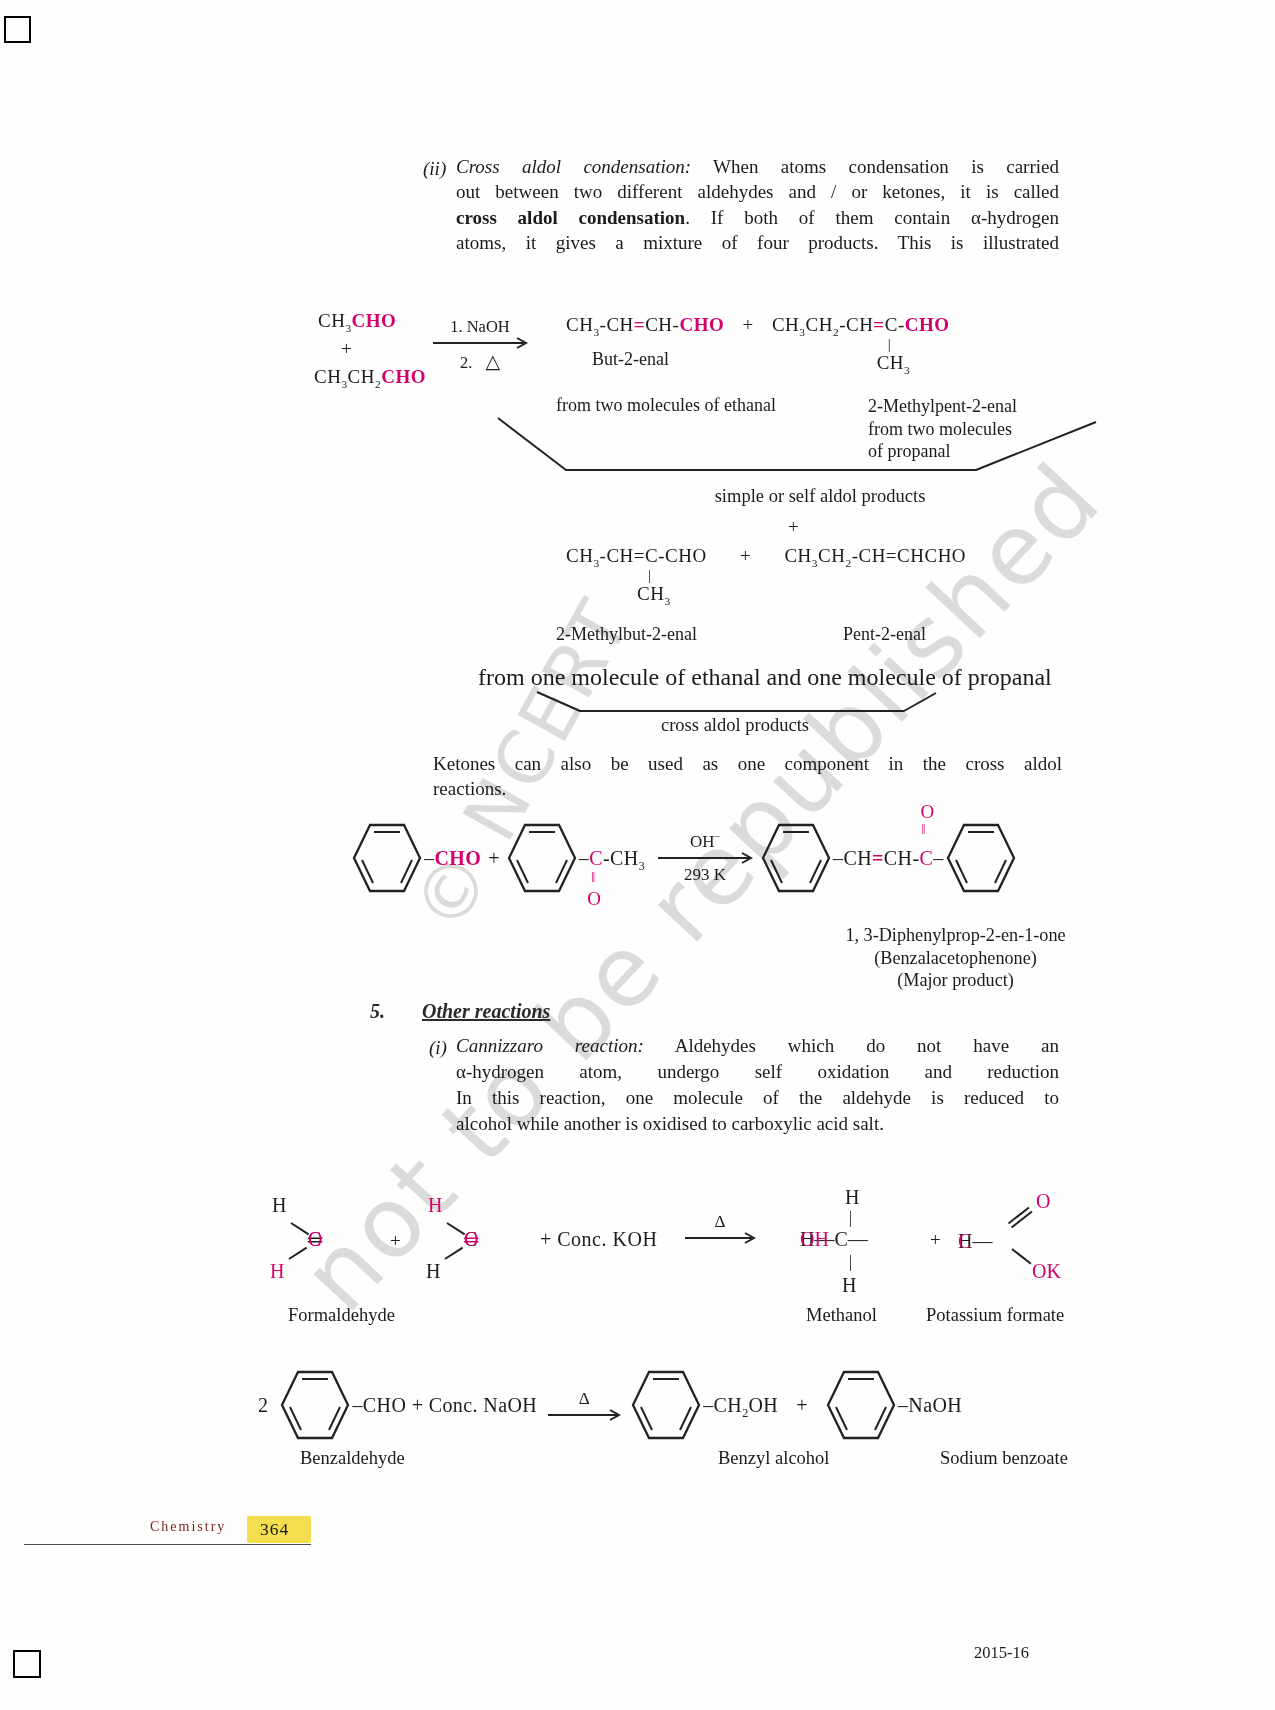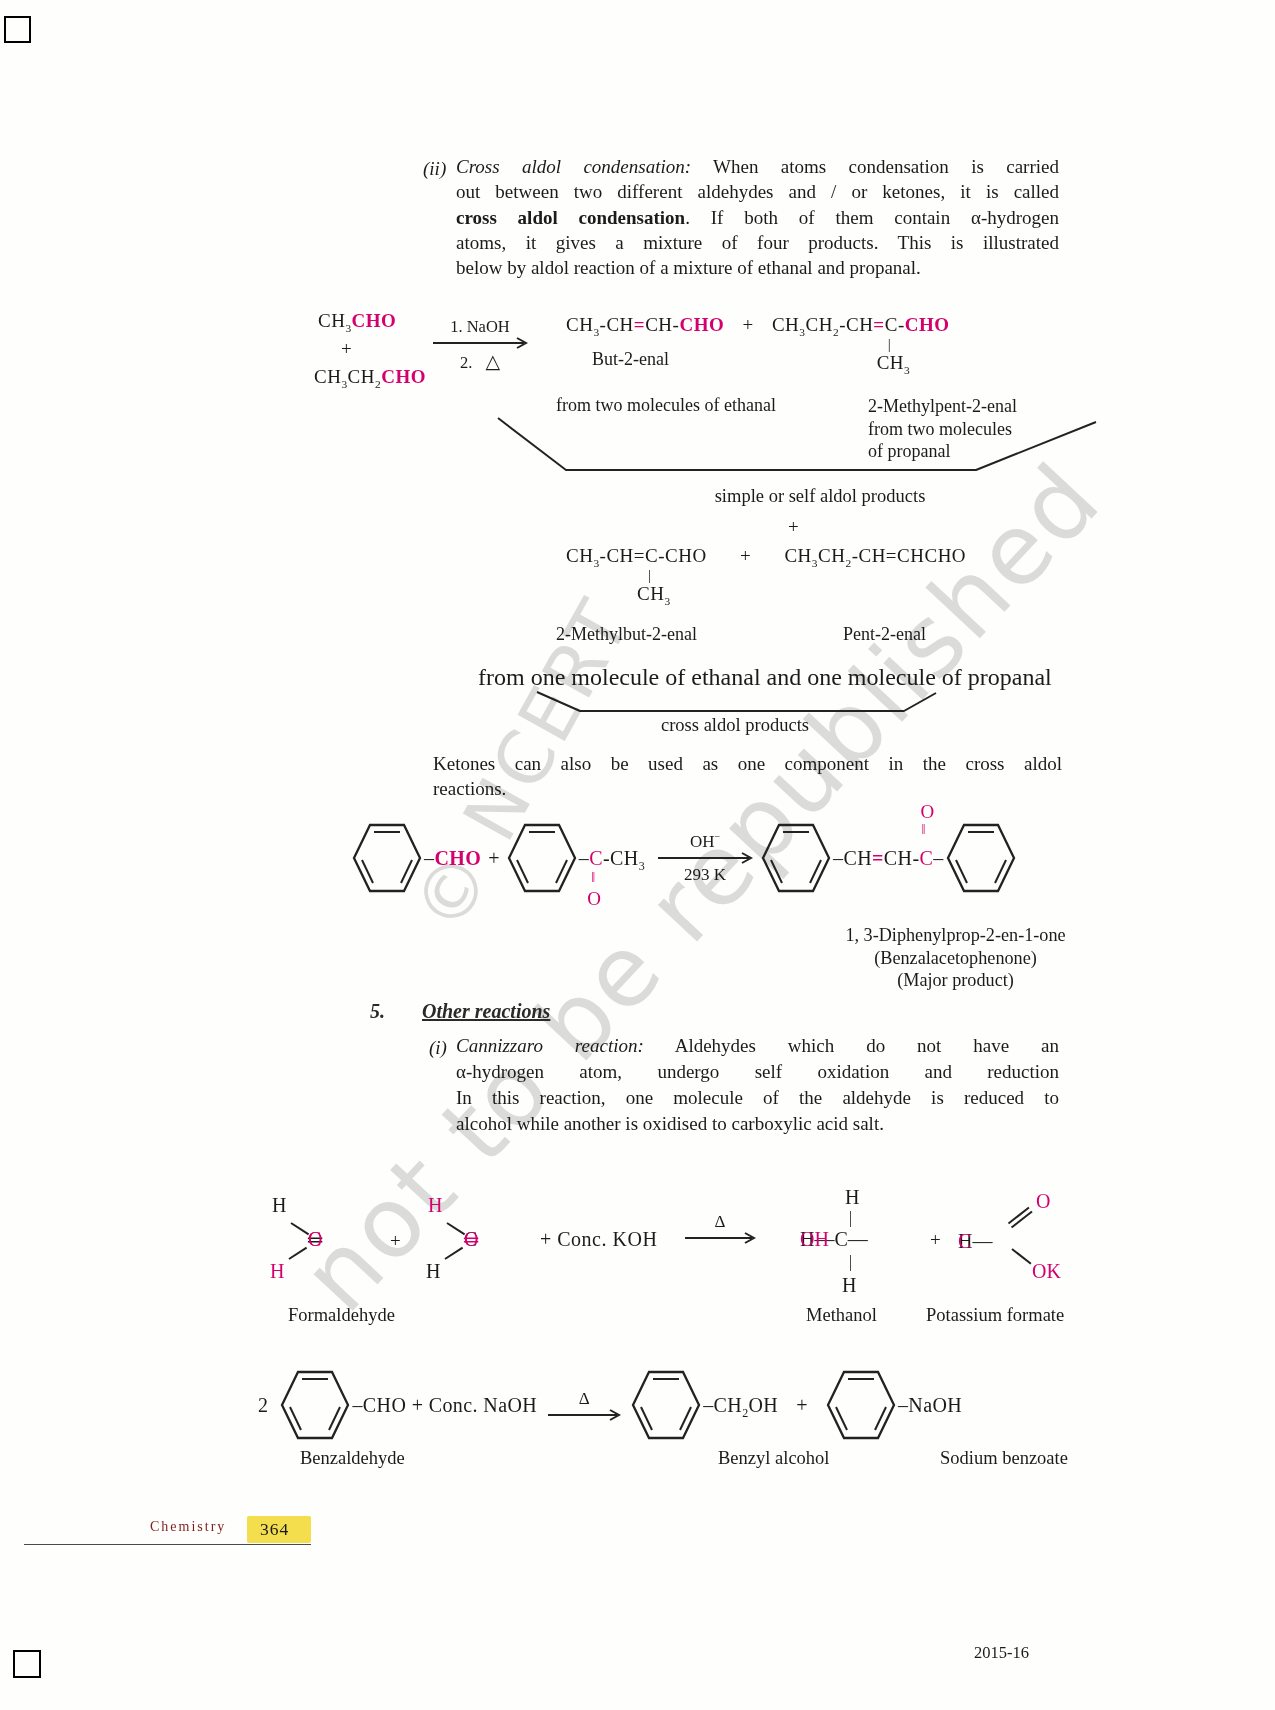--- a/index.html
+++ b/index.html
@@ -68,21 +68,20 @@
 
   <div class="wm wm1">© NCERT</div>
   <div class="wm wm2">not to be republished</div>
 
   <span class="abs z marker" style="left:423px;top:158px;">(ii)</span>
   <div class="abs z" style="left:456px;top:156px;width:603px;">
     <div class="jline"><span class="it">Cross aldol condensation:</span><span>  When atoms condensation is carried</span></div>
     <div class="jline"><span>out between two different aldehydes and / or ketones, it is called</span></div>
     <div class="jline"><span class="bd">cross aldol condensation</span><span>. If both of them contain α-hydrogen</span></div>
     <div class="jline"><span>atoms, it gives a mixture of four products. This is illustrated</span></div>
-    <div class="jline last"><span>below by aldol reaction of a mixture of ethanal and propanal.</span></div>
   </div>
 
   <span class="abs z fm" style="left:318px;top:310px;"><span>CH</span><sub>3</sub><span class="mg bd">CHO</span></span>
   <span class="abs z fm" style="left:341px;top:338px;">+</span>
   <span class="abs z fm" style="left:314px;top:366px;"><span>CH</span><sub>3</sub><span>CH</span><sub>2</sub><span class="mg bd">CHO</span></span>
 
   <div class="ab z" style="left:432px;top:317px;width:96px;">
     <div class="cond">1. NaOH</div>
     <svg width="96" height="12" viewBox="0 0 96 12">
       <line x1="1" y1="6" x2="92" y2="6" stroke="#222" stroke-width="2"></line>

